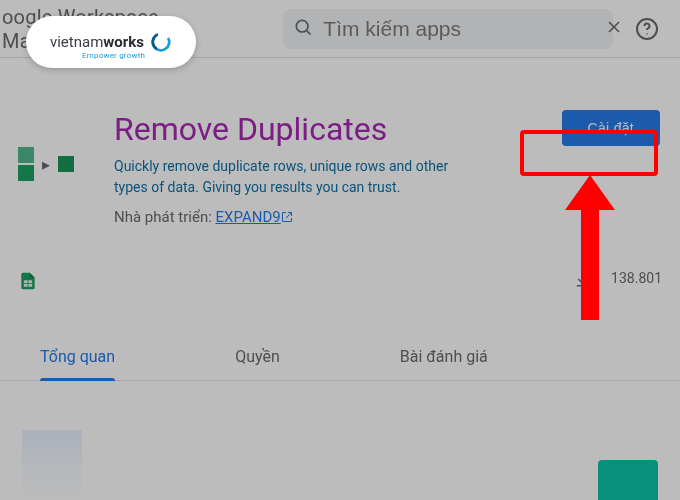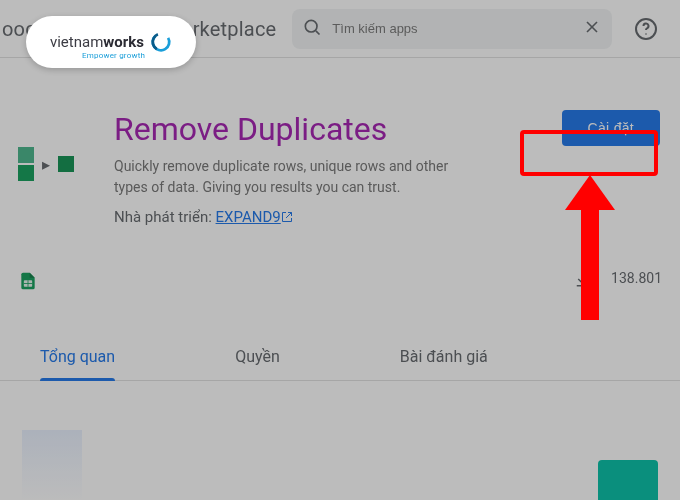--- a/index.html
+++ b/index.html
@@ -5,34 +5,34 @@
   * { box-sizing: border-box; margin: 0; padding: 0; }
   html, body { width: 680px; height: 500px; font-family: "Google Sans", "Roboto", Arial, sans-serif; color: #202124; background: #fff; overflow: hidden; }
 
   .stage { position: relative; width: 680px; height: 500px; }
 
   
   .topbar { position: absolute; left: 0; right: 0; top: 0; height: 58px; display: flex; align-items: center; padding: 0 14px; border-bottom: 1px solid #e0e0e0; }
   .topbar .brand-text { font-size: 20px; color: #5f6368; margin-left: -12px; letter-spacing: 0.2px; }
   .searchbox { display: flex; align-items: center; margin-left: 16px; flex: 1; max-width: 330px; height: 40px; background: #f1f3f4; border-radius: 8px; padding: 0 10px; gap:10px; }
   .searchbox .sicon { flex: 0 0 auto; }
-  .searchbox input { flex: 1; border: none; outline: none; background: transparent; font-size: 13px; color: #000000; }
+  .searchbox input { flex: 1; border: none; outline: none; background: transparent; font-size: 21px; color: #000000; }
   .searchbox .clearbtn { flex:0 0 auto; color:#5f6368; cursor:pointer; }
   .helpbtn { margin-left: 14px; width: 40px; height: 40px; display:flex; align-items:center; justify-content:center; border-radius:50%; color:#5f6368; cursor:pointer; }
 
   
   .main { position:absolute; left:0; right:0; top:110px; padding: 0 20px; }
   .hero { display:flex; align-items:flex-start; gap: 28px; }
   .appicon { width: 80px; height:52px; display:flex; align-items:center; justify-content:center; gap:8px; margin-top:28px;margin-left:-14px;}
   .appicon .sqsmall { width:16px; height:16px;}
   .appicon .g1 { background:#0f9d58; }
   .appicon .g2 { background:#46b388; }
   .appicon .g3 { background:#0d904f; }
   .apptitle { font-size: 32px; font-weight:400; color:#a21caf; }
-  .appdesc { margin-top: 8px; font-size: 14px; color:#737373; line-height:1.5; max-width: 360px; }
+  .appdesc { margin-top: 8px; font-size: 14px; color:#0369a1; line-height:1.5; max-width: 360px; }
   .devrow { margin-top: 10px; font-size:15px; color:#5f6368; }
   .devrow a { color:#1a73e8; text-decoration:underline; }
   .installbtn { margin-left:auto; background:#1a73e8; color:#fff; font-size:14px; font-weight:500; padding: 10px 26px; border-radius:4px; cursor:pointer; border:none; letter-spacing:0.3px; }
   .install-highlight { position:absolute; border:4px solid #ff0000; border-radius:4px; pointer-events:none; }
 
   
   .stats { position:absolute; left:0; right:0; top:270px; display:flex; align-items:center; padding:0 18px; font-size:14px; color:#5f6368;}
   .stats .workswith { display:flex; align-items:center; gap:12px; }
   .sheets-icon { width:20px; height:20px; color:#0f9d58; }
   .stats .spacer { flex:1; }

